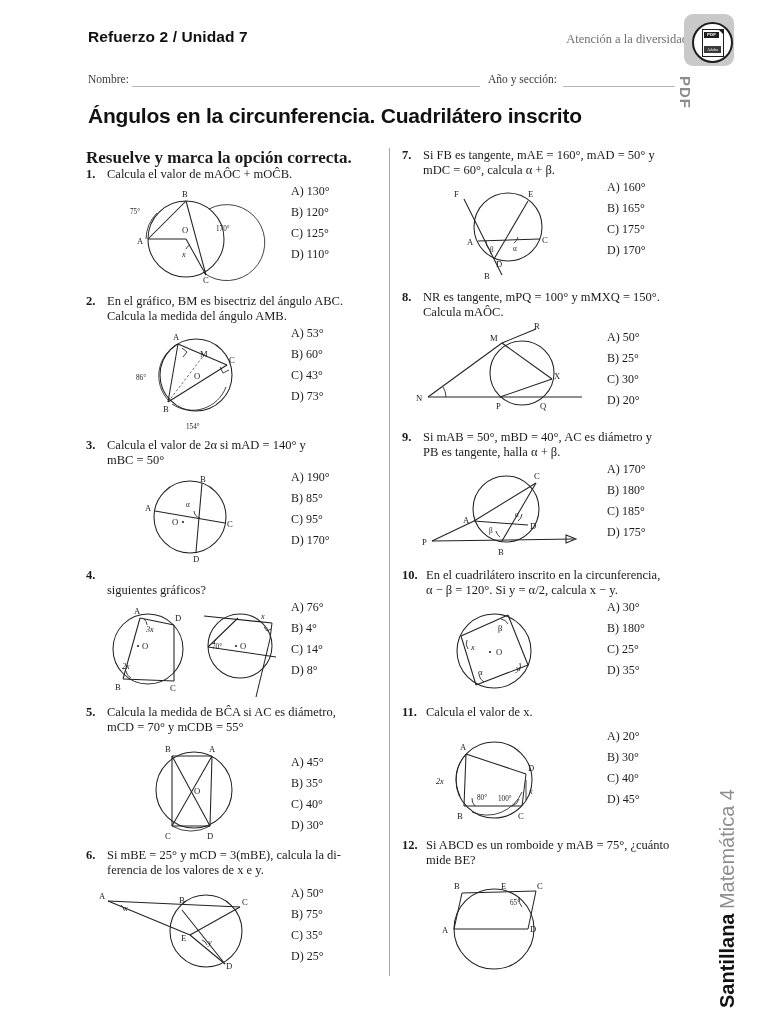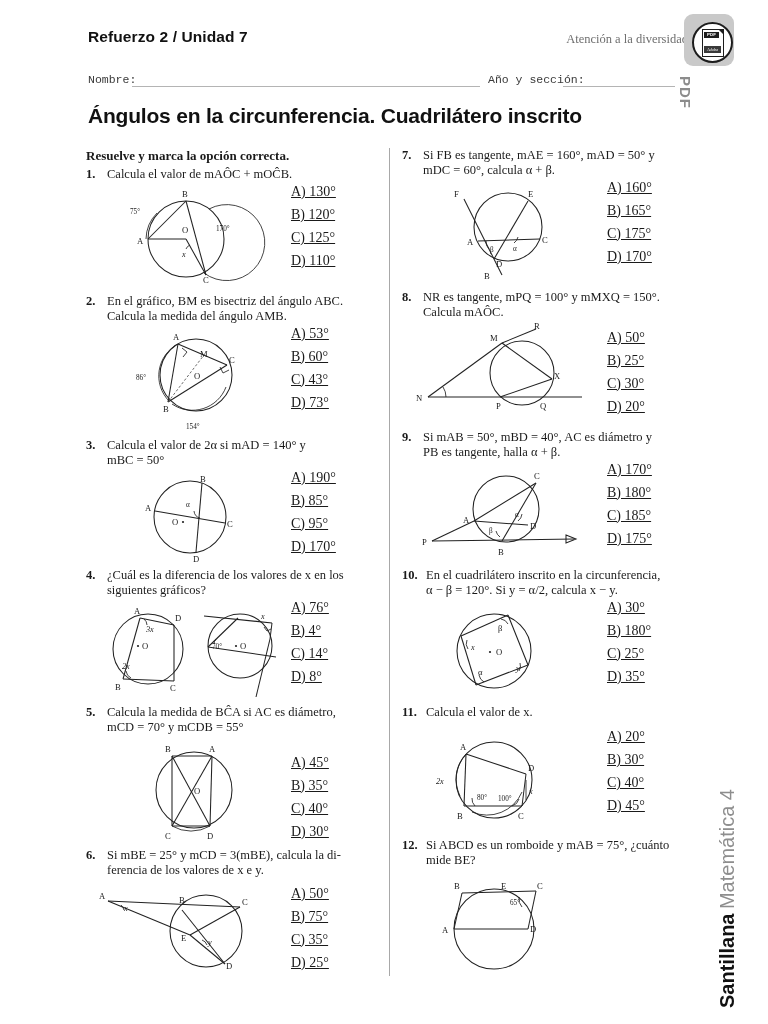--- a/index.html
+++ b/index.html
@@ -56,21 +56,21 @@
   .pdf-vert{
     position:absolute;left:694px;top:76px;
     font-family:"Liberation Sans", sans-serif;
     font-weight:bold;font-size:15px;color:#8c8c8c;letter-spacing:1px;
     transform:rotate(90deg);transform-origin:left top;
   }
 
   
   .nameline{position:absolute;left:88px;top:72px;width:600px;height:18px;}
   .nl-lbl{
-    font-family:Liberation Mono, monospace;font-size:11.5px;color:#3a3a3a;
+    font-family:Liberation Serif, serif;font-size:11.5px;color:#3a3a3a;
     position:absolute;top:1px;
   }
   .nl-rule{
     position:absolute;top:14px;height:0;border-bottom:1px solid #b4b4b4;
   }
 
   
   .maintitle{
     position:absolute;left:88px;top:104px;width:600px;
     font-family:"Liberation Sans", sans-serif;
@@ -80,40 +80,40 @@
   
   .divider{
     position:absolute;left:389px;top:148px;width:0;height:828px;
     border-left:1.4px solid #a8a8a8;
   }
   .col{position:absolute;top:0;}
   .colL{left:86px;width:300px;}
   .colR{left:402px;width:300px;}
 
   .lead{
-    font-family:"Liberation Serif", serif;font-weight:bold;font-size:13px;
+    font-family:"Liberation Serif", serif;font-weight:bold;font-size:17px;
     margin:0 0 5px 0;
   }
 
   .q{position:relative;margin:0 0 0 0;}
   .qnum{
     position:absolute;left:0;top:0;width:20px;text-align:left;
     font-weight:bold;font-size:12.5px;
   }
   .qnum.wide{width:23px;}
   .qtext{
     margin-left:21px;font-size:12.5px;line-height:1.22;
   }
   .qtext.wide{margin-left:24px;}
 
   
   .fig-opts{position:relative;}
   .opts{
     position:absolute;right:0;top:0;width:95px;
-    font-size:14px;line-height:1.0;text-decoration:underline;
+    font-size:12px;line-height:1.0;
   }
   .opts div{margin-bottom:9px;}
   .fig{position:absolute;left:0;top:0;}
   svg{display:block;overflow:visible;}
   .st{stroke:#222;fill:none;stroke-width:1.05;}
   .st-t{stroke:#222;fill:none;stroke-width:0.85;}
   .dash{stroke:#444;fill:none;stroke-width:0.8;stroke-dasharray:2.5 2;}
   text{font-family:"Liberation Serif", serif;fill:#1a1a1a;}
   .lb{font-size:8.6px;}
   .lbs{font-size:7.2px;}
@@ -261,21 +261,21 @@
             <circle cx="55" cy="49" r="1.1" fill="#222"></circle>
             <text class="lbs" x="58" y="34">α</text>
           </svg>
         </div>
       </div>
     </div>
 
     <div class="q" style="position:absolute;top:568px;left:0;width:300px;">
       <div class="qnum">4.</div>
       <div class="qtext">
-        <span>¿Cuál es la diferencia de los valores de x en los</span><br>
+        <br>
         <span>siguientes gráficos?</span>
       </div>
       <div class="fig-opts" style="height:100px;margin-top:2px;">
         <div class="opts">
           <div>A) 76°</div>
           <div>B) 4°</div>
           <div>C) 14°</div>
           <div>D) 8°</div>
         </div>
         <div class="fig" style="left:18px;top:0px;">

